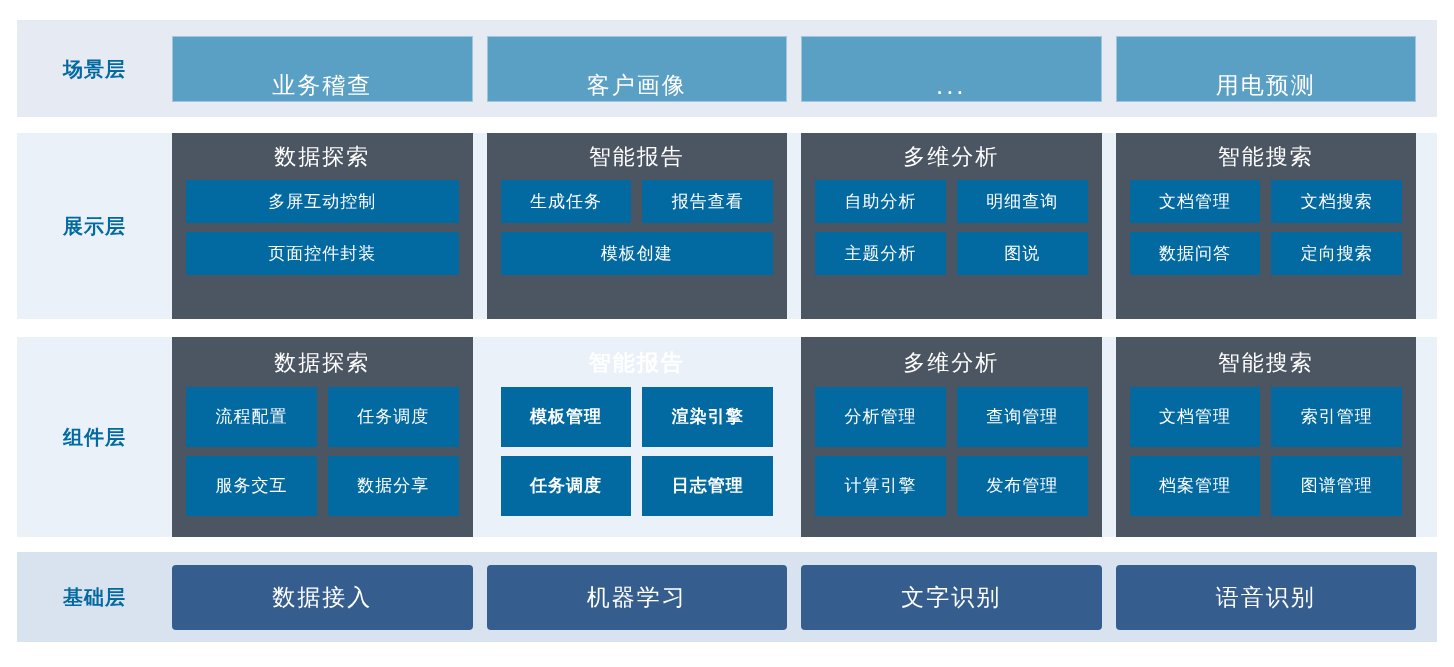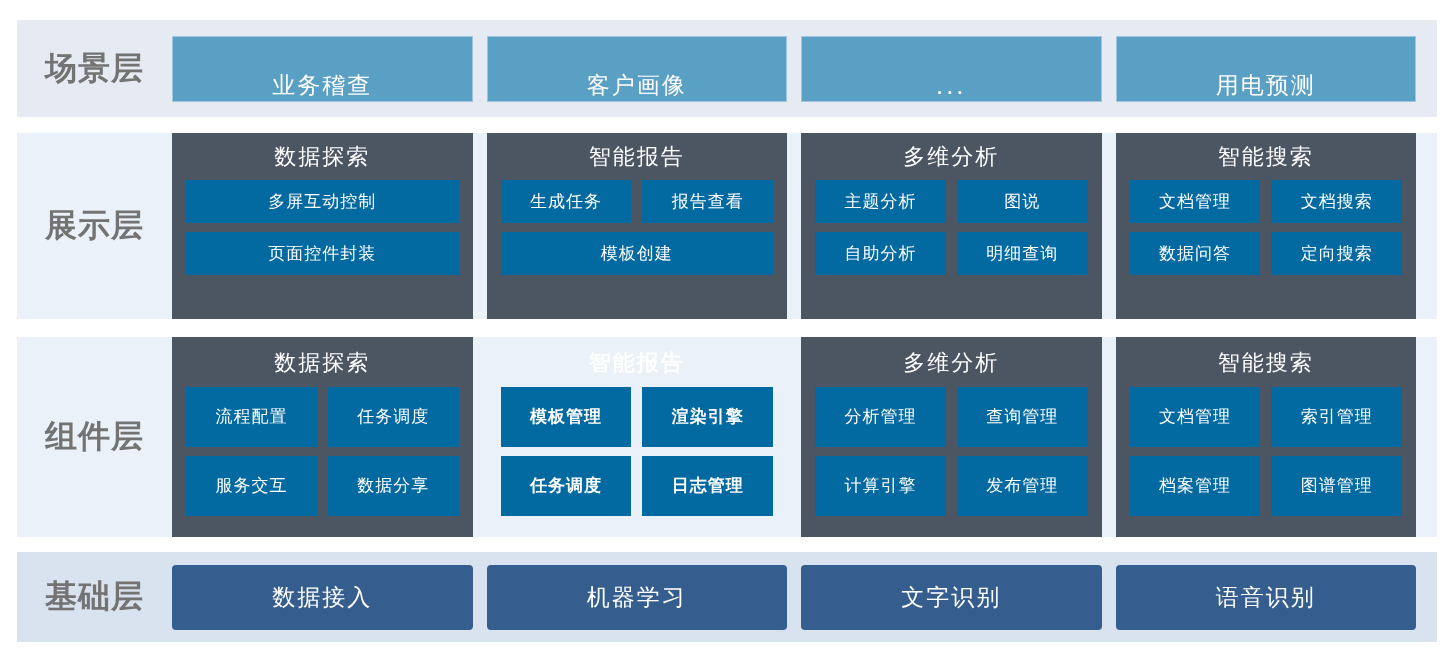--- a/index.html
+++ b/index.html
@@ -31,23 +31,23 @@
     align-items: center;
   }
   .layer-grey  { background: #e6eaf2; }
   .layer-light { background: #eaf1f9; }
   .layer-blue  { background: #d9e2ef; }
 
   .layer-label {
     width: 155px;
     flex: 0 0 155px;
     text-align: center;
-    font-size: 32px;
+    font-size: 20px;
     font-weight: bold;
-    color: #737373;
+    color: #0369a1;
     letter-spacing: 1px;
     line-height: 1.1;
   }
 
   .cards {
     flex: 1 1 auto;
     display: flex;
     align-items: stretch;
     justify-content: space-between;
     gap: 14px;
@@ -192,26 +192,26 @@
           <div class="chip-row">
             <div class="chip">模板创建</div>
           </div>
         </div>
       </div>
 
       <div class="group-card">
         <div class="group-title">多维分析</div>
         <div class="group-rows">
           <div class="chip-row">
+            <div class="chip">自助分析</div>
+            <div class="chip">明细查询</div>
+          </div>
+          <div class="chip-row">
             <div class="chip">主题分析</div>
             <div class="chip">图说</div>
-          </div>
-          <div class="chip-row">
-            <div class="chip">自助分析</div>
-            <div class="chip">明细查询</div>
           </div>
         </div>
       </div>
 
       <div class="group-card">
         <div class="group-title">智能搜索</div>
         <div class="group-rows">
           <div class="chip-row">
             <div class="chip">文档管理</div>
             <div class="chip">文档搜索</div>

